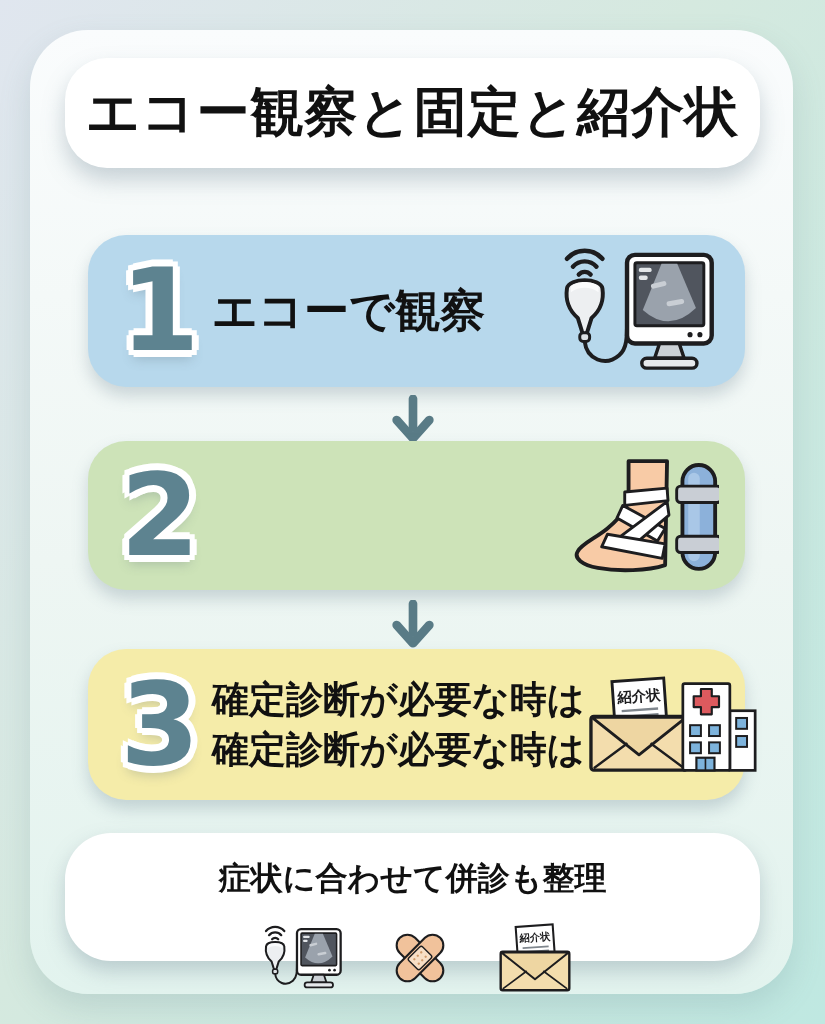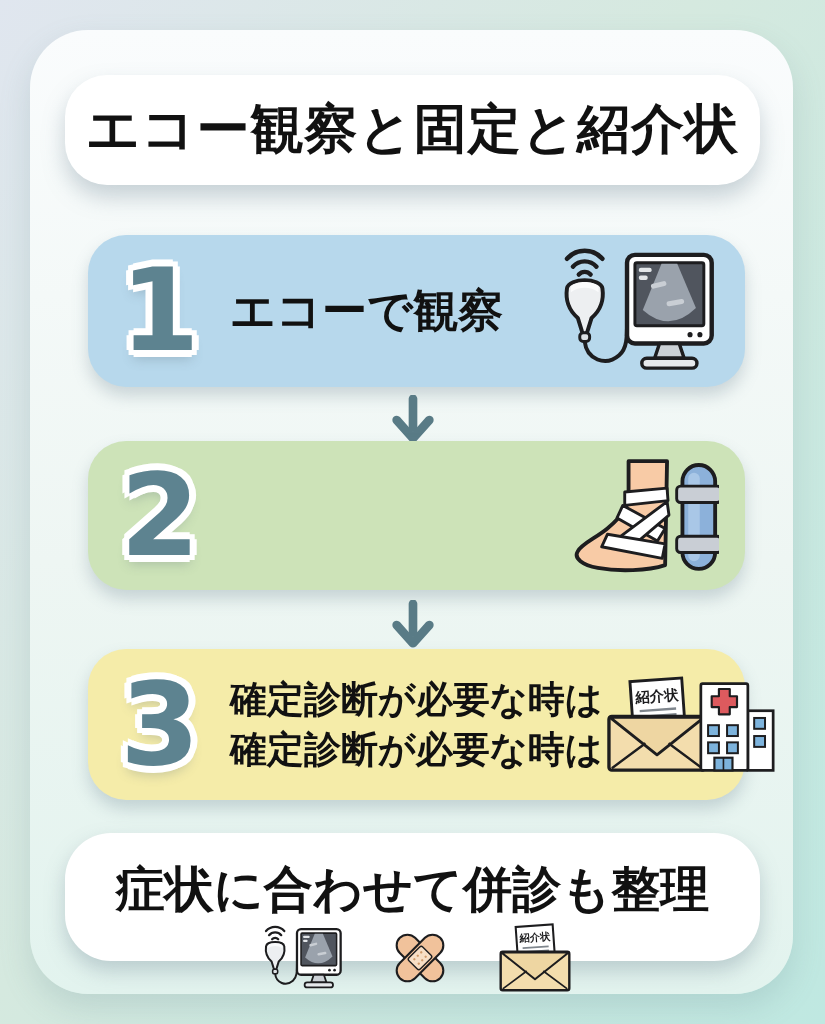--- a/index.html
+++ b/index.html
@@ -8,21 +8,21 @@
     font-family:"DejaVu Sans","Liberation Sans",sans-serif;
     background:linear-gradient(125deg,#e0e6ef 0%,#d5e9df 45%,#bfe8e1 100%);
   }
   .frame{
     position:absolute;left:30px;top:30px;width:763px;height:964px;
     border-radius:58px;
     background:linear-gradient(180deg,#fafcfd 0%,#eef6f3 55%,#e2f3ee 100%);
     box-shadow:0 14px 30px rgba(110,140,150,.22);
   }
   .title-card{
-    position:absolute;left:65px;top:75px;width:695px;height:110px;
+    position:absolute;left:65px;top:58px;width:695px;height:110px;
     border-radius:42px;background:#ffffff;
     box-shadow:0 12px 22px rgba(108,132,146,.35);
     display:flex;align-items:center;justify-content:center;z-index:2;
   }
   .title-card span{font-size:53px;font-weight:900;color:#111;letter-spacing:1px;white-space:nowrap;}
   .step{
     position:absolute;left:88px;width:657px;border-radius:38px;
     display:flex;align-items:center;box-sizing:border-box;
     padding:0 26px 0 22px;z-index:2;
     box-shadow:0 9px 16px rgba(108,132,146,.30);
@@ -31,34 +31,34 @@
   #step2{top:441px;height:149px;background:#cde3b8;}
   #step3{top:649px;height:151px;background:#f5eca9;}
   .step-number{
     flex:0 0 auto;width:100px;text-align:center;
     font-size:114px;line-height:1;font-weight:900;color:#5d8390;
     text-shadow:
       -5px -5px 0 #fff,5px -5px 0 #fff,-5px 5px 0 #fff,5px 5px 0 #fff,
       -7px 0 0 #fff,7px 0 0 #fff,0 -7px 0 #fff,0 7px 0 #fff,
       0 9px 12px rgba(90,110,120,.30);
   }
-  .step-text{margin-left:20px;font-weight:900;color:#111;}
+  .step-text{margin-left:2px;font-weight:900;color:#111;}
   #step1 .step-text,#step2 .step-text{font-size:45px;white-space:nowrap;}
   #step3 .step-text{font-size:37px;line-height:1.34;white-space:nowrap;text-align:center;}
   .step-icon{margin-left:auto;flex:0 0 auto;display:block;}
   .arrow{position:absolute;left:385px;width:56px;height:50px;z-index:2;}
   #arrow1{top:395px;} #arrow2{top:600px;}
   .footer-card{
     position:absolute;left:65px;top:833px;width:695px;height:128px;
     border-radius:46px;background:#ffffff;
     box-shadow:0 10px 20px rgba(108,132,146,.35);
     display:flex;justify-content:center;align-items:flex-start;
     padding-top:24px;box-sizing:border-box;z-index:2;
   }
-  .footer-card span{font-size:49px;font-weight:900;color:#111;white-space:nowrap;}
+  .footer-card span{font-size:32px;font-weight:900;color:#111;white-space:nowrap;}
   .footer-icons{
     position:absolute;left:0;top:922px;width:825px;height:72px;
     display:flex;justify-content:center;align-items:center;gap:44px;z-index:4;
   }
   svg{display:block;}
   .svg-defs{position:absolute;width:0;height:0;overflow:hidden;}
   .letter-label{font-size:15px;font-weight:800;fill:#1d1d1f;font-family:"DejaVu Sans","Liberation Sans",sans-serif;}
 </style>
 </head>
 <body>

